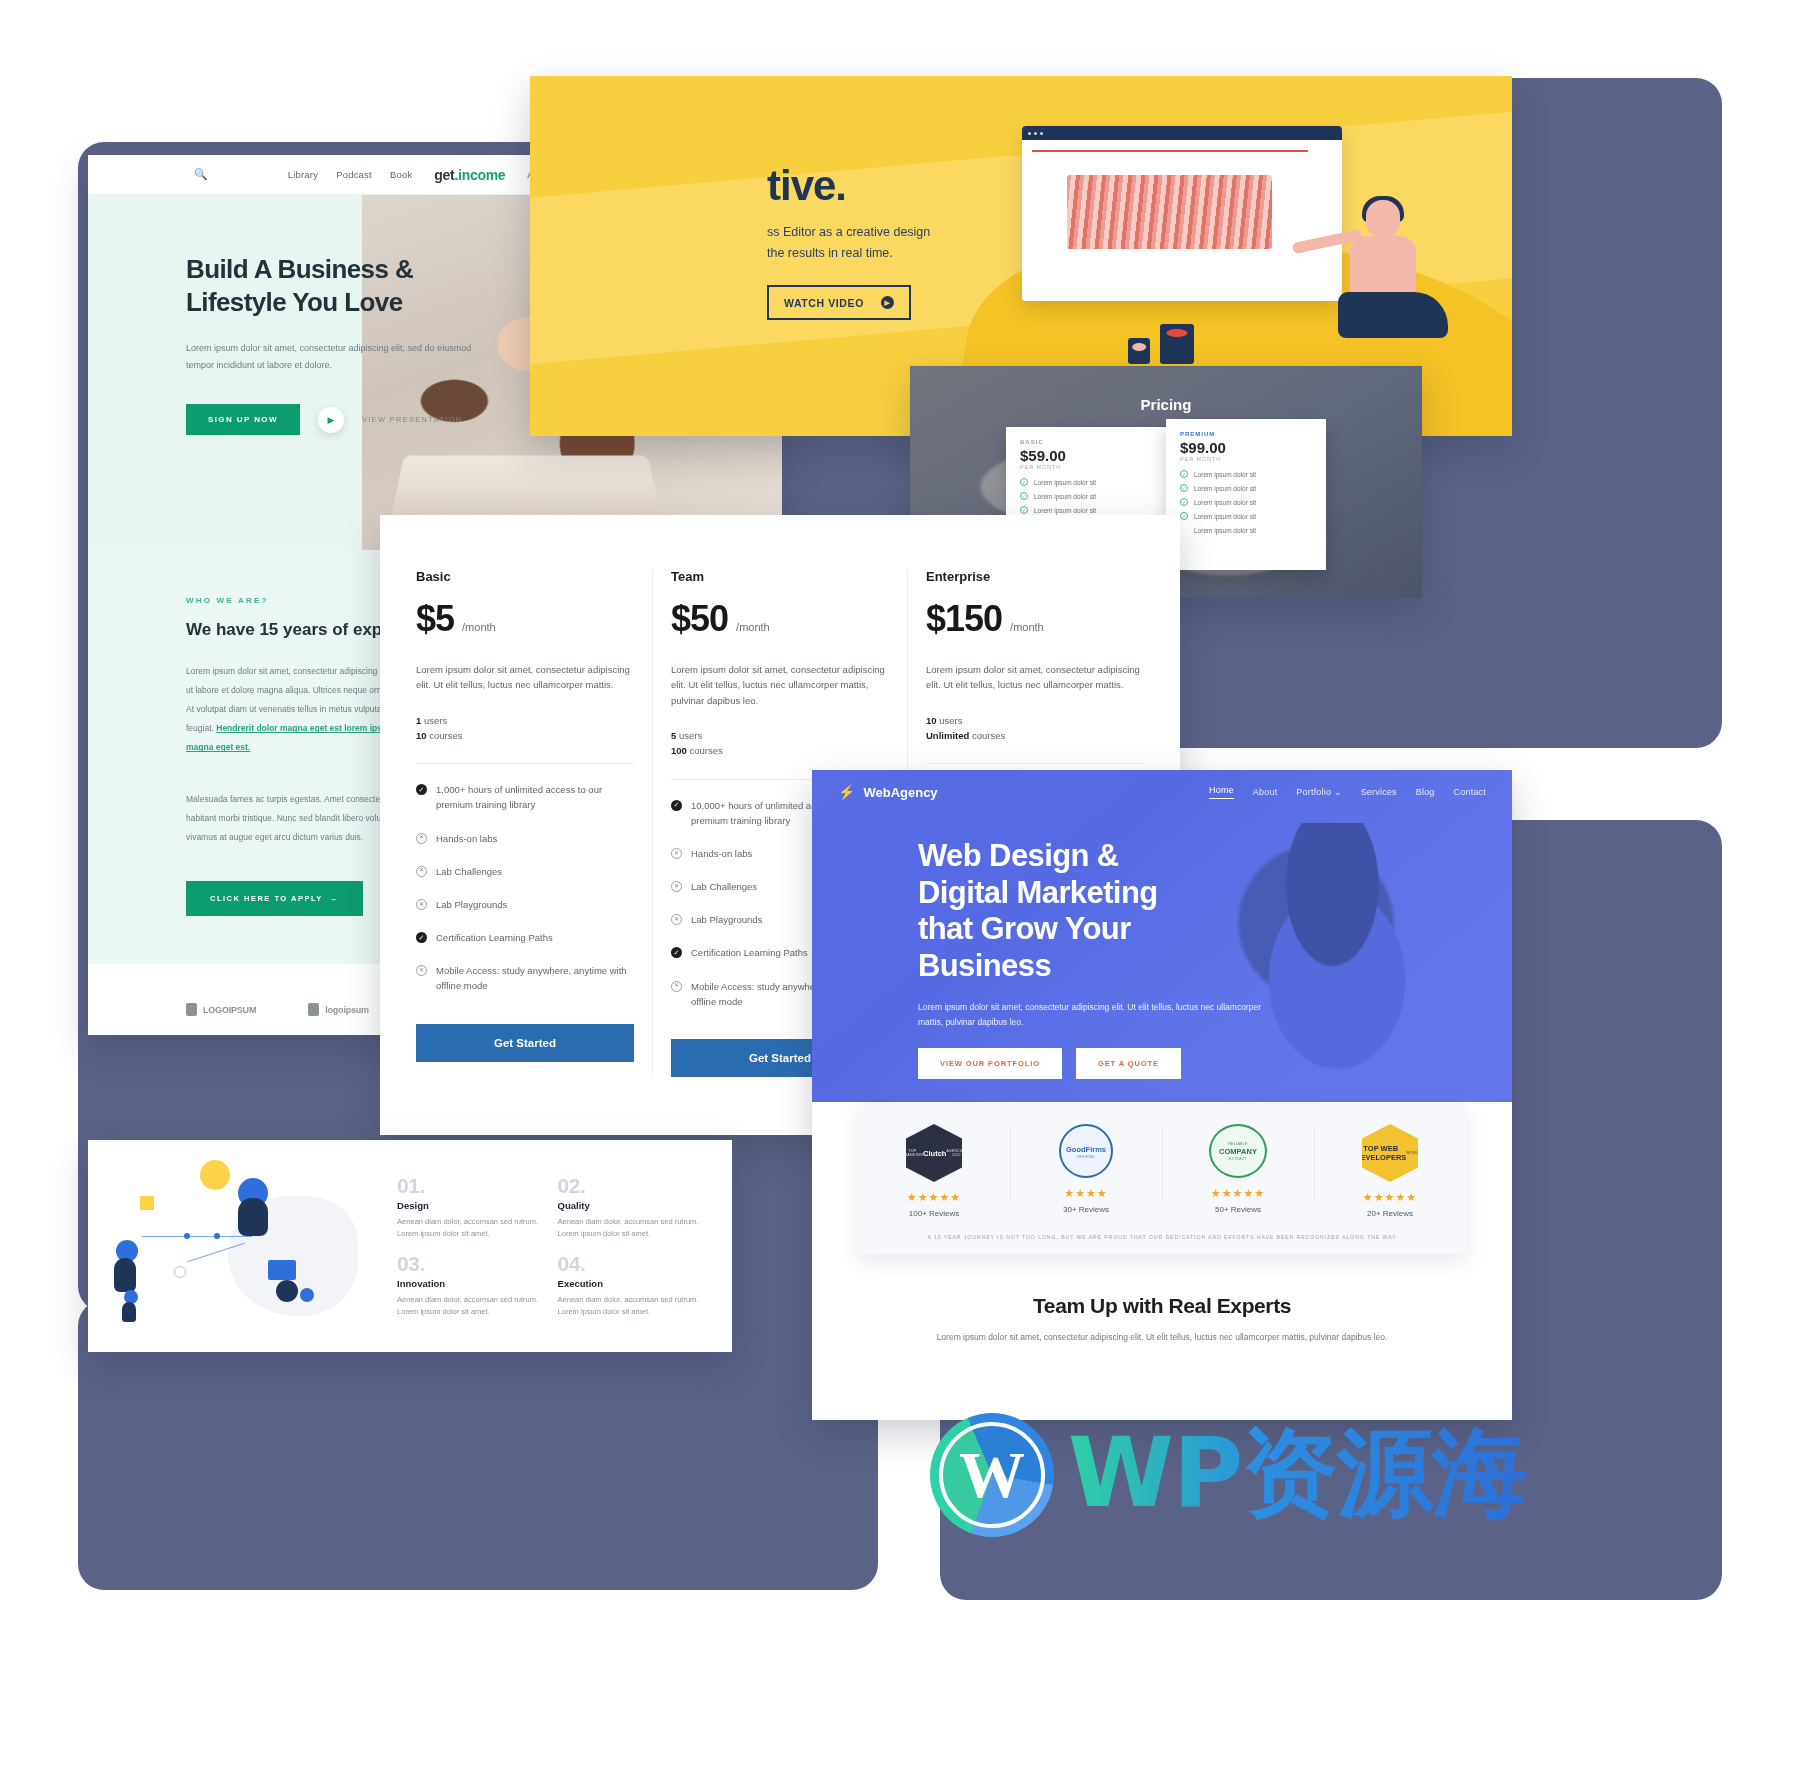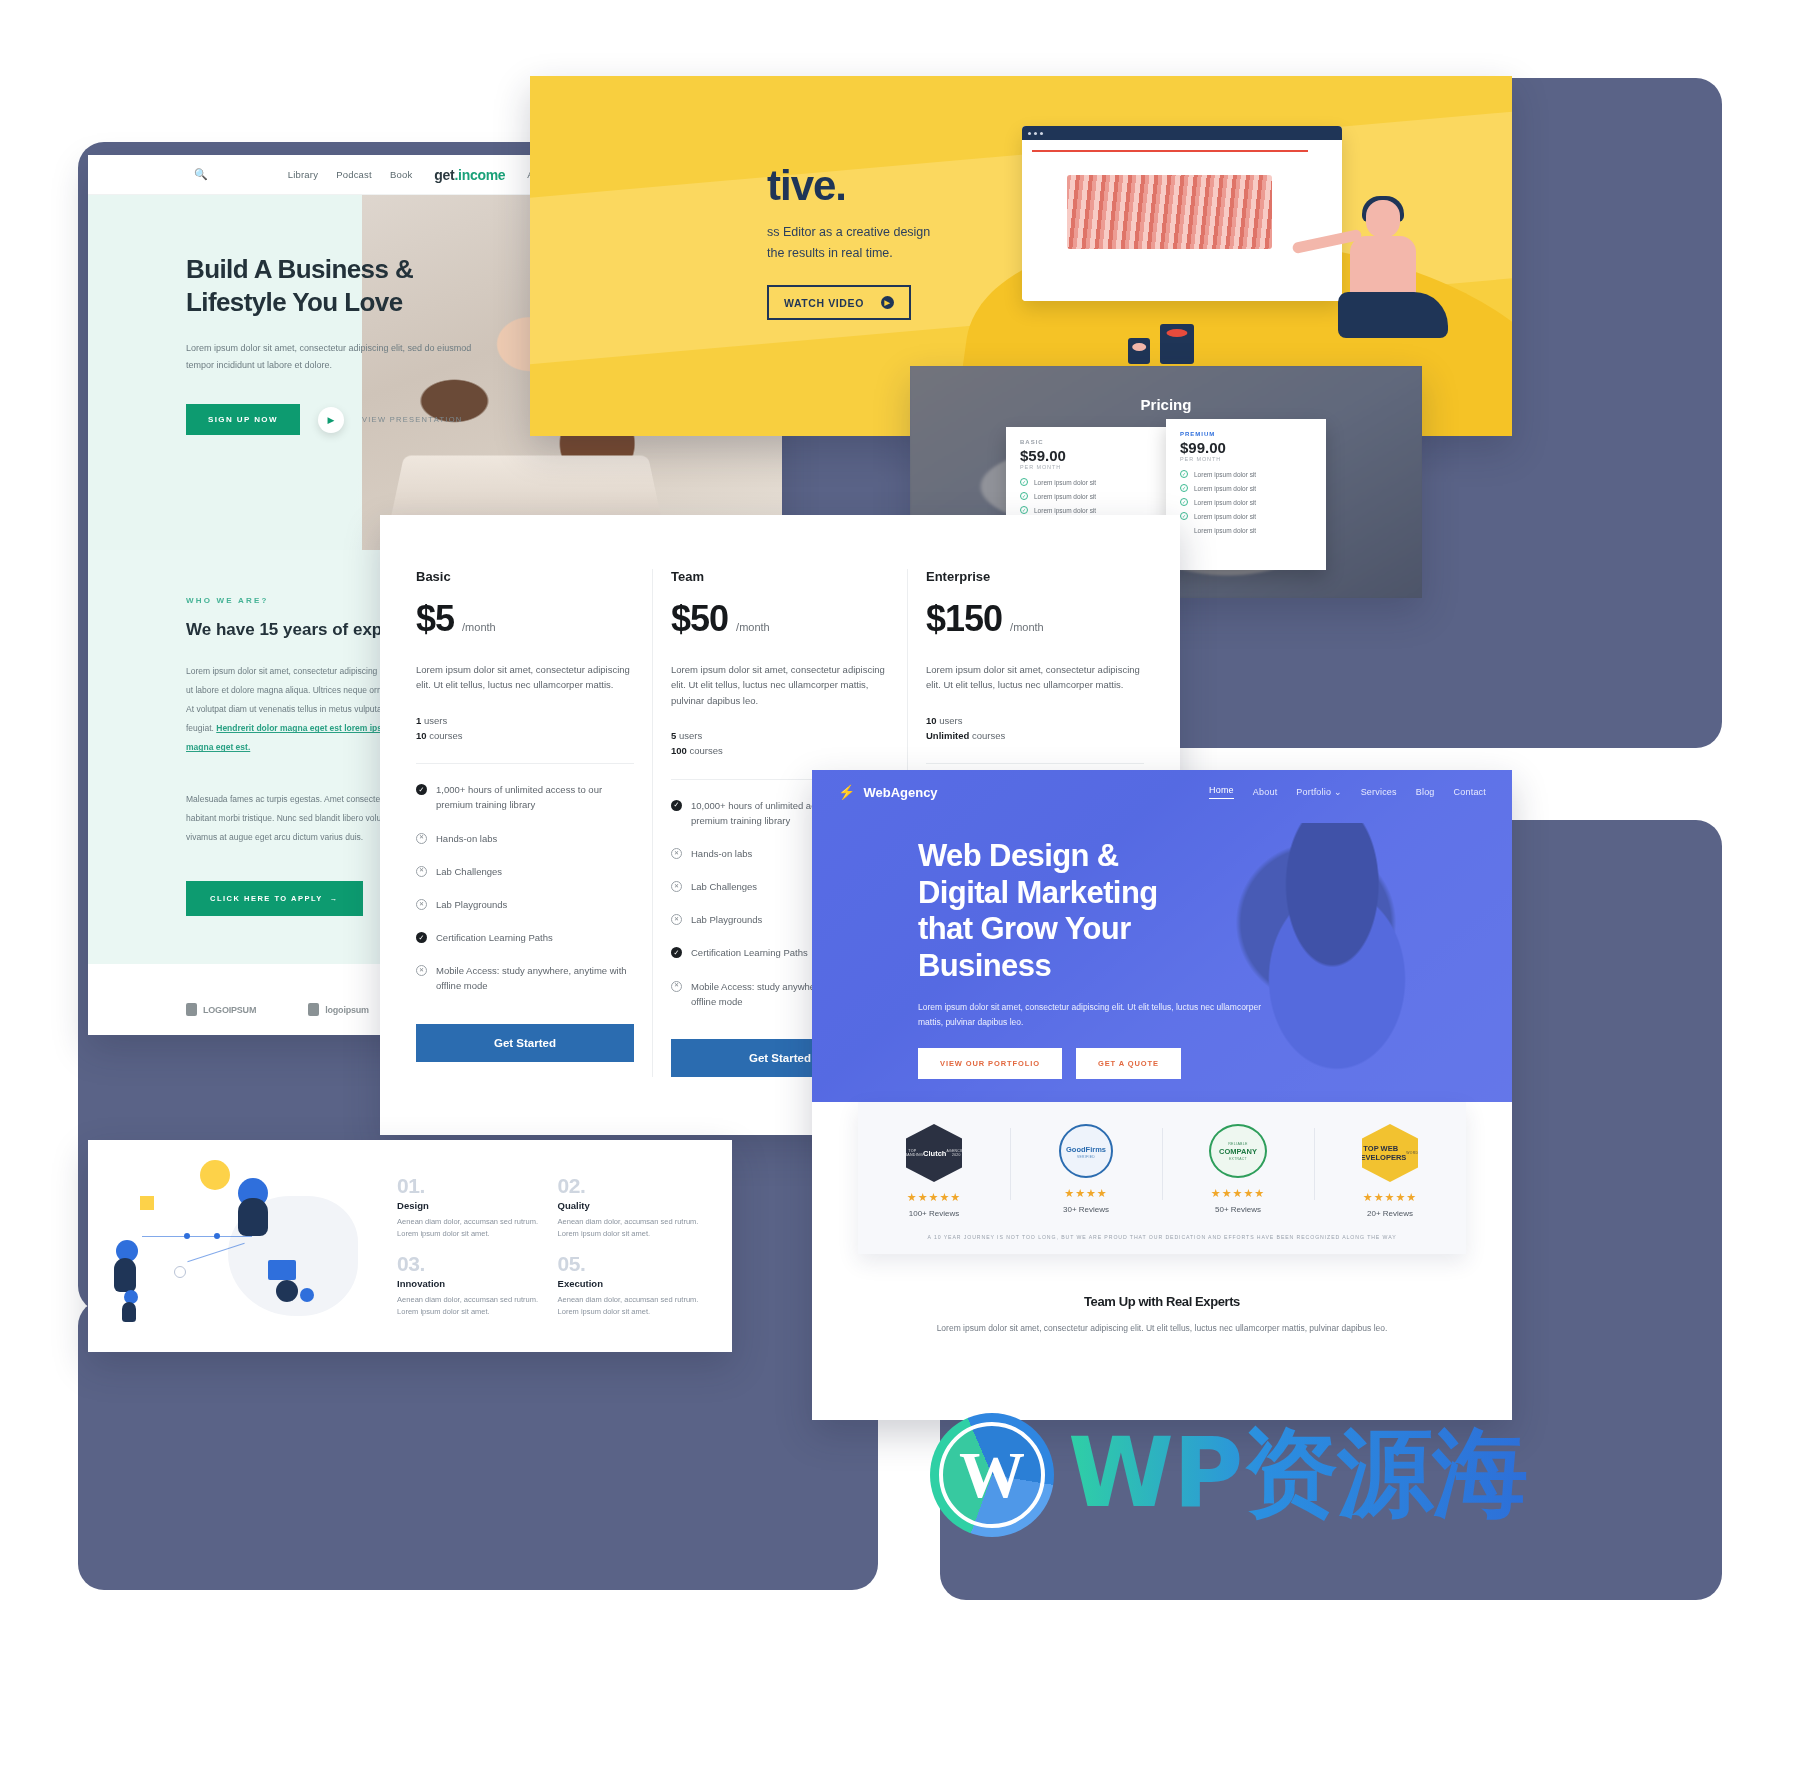--- a/index.html
+++ b/index.html
@@ -269,21 +269,21 @@
   .wa-seal.gold { background:#f2c230; color:#2b3142; }
   .wa-seal-top { font-size: 3.6px; letter-spacing:.3px; opacity:.85; }
   .wa-seal-mid { font-size: 7.5px; font-weight:800; margin: 1px 0; }
   .wa-seal-bot { font-size: 3.4px; letter-spacing:.3px; opacity:.8; }
   .wa-circ { width:54px;height:54px;border-radius:50%;margin:0 auto;background:#eef3fb;border:2px solid #2b6cb0;display:flex;align-items:center;justify-content:center;flex-direction:column;color:#2b6cb0;}
   .wa-wreath { width:58px;height:54px;margin:0 auto;border-radius:50%;background:#eef7f0;border:2px solid #2e9e5b;display:flex;align-items:center;justify-content:center;flex-direction:column;color:#1f7a44;}
   .wa-stars { margin-top: 9px; color:#f0a72b; font-size: 11px; letter-spacing: 1px; }
   .wa-rev { margin-top: 5px; font-size: 8px; color:#505862; }
   .wa-note { margin-top: 16px; text-align:center; font-size: 5.2px; letter-spacing:.9px; color:#9aa2ad; }
   .wa-team { text-align:center; padding: 40px 0 0; }
-  .wa-team-h { font-size: 13px; font-weight: 800; color:#1b1f23; letter-spacing:-.4px; }
+  .wa-team-h { font-size: 21px; font-weight: 800; color:#1b1f23; letter-spacing:-.4px; }
   .wa-team-p { margin-top: 12px; font-size: 8.5px; line-height:1.8; color:#727a84; }
 
   
   #watermark {
     position: absolute; left: 930px; top: 1410px;
     display: flex; align-items: center; gap: 14px;
   }
   .wm-logo { width: 124px; height: 124px; position: relative; }
   .wm-logo .ring {
     position:absolute; inset:0; border-radius:50%;
@@ -592,21 +592,21 @@
           <div class="ps-num">02.</div>
           <div class="ps-t">Quality</div>
           <div class="ps-d">Aenean diam dolor, accumsan sed rutrum. Lorem ipsum dolor sit amet.</div>
         </div>
         <div>
           <div class="ps-num">03.</div>
           <div class="ps-t">Innovation</div>
           <div class="ps-d">Aenean diam dolor, accumsan sed rutrum. Lorem ipsum dolor sit amet.</div>
         </div>
         <div>
-          <div class="ps-num">05.</div>
+          <div class="ps-num">04.</div>
           <div class="ps-t">Execution</div>
           <div class="ps-d">Aenean diam dolor, accumsan sed rutrum. Lorem ipsum dolor sit amet.</div>
         </div>
       </div>
     </div>
   </div>
 
   <div class="shot" id="shot-webagency">
     <div class="wa-hero">
       <div class="wa-photo"></div>

